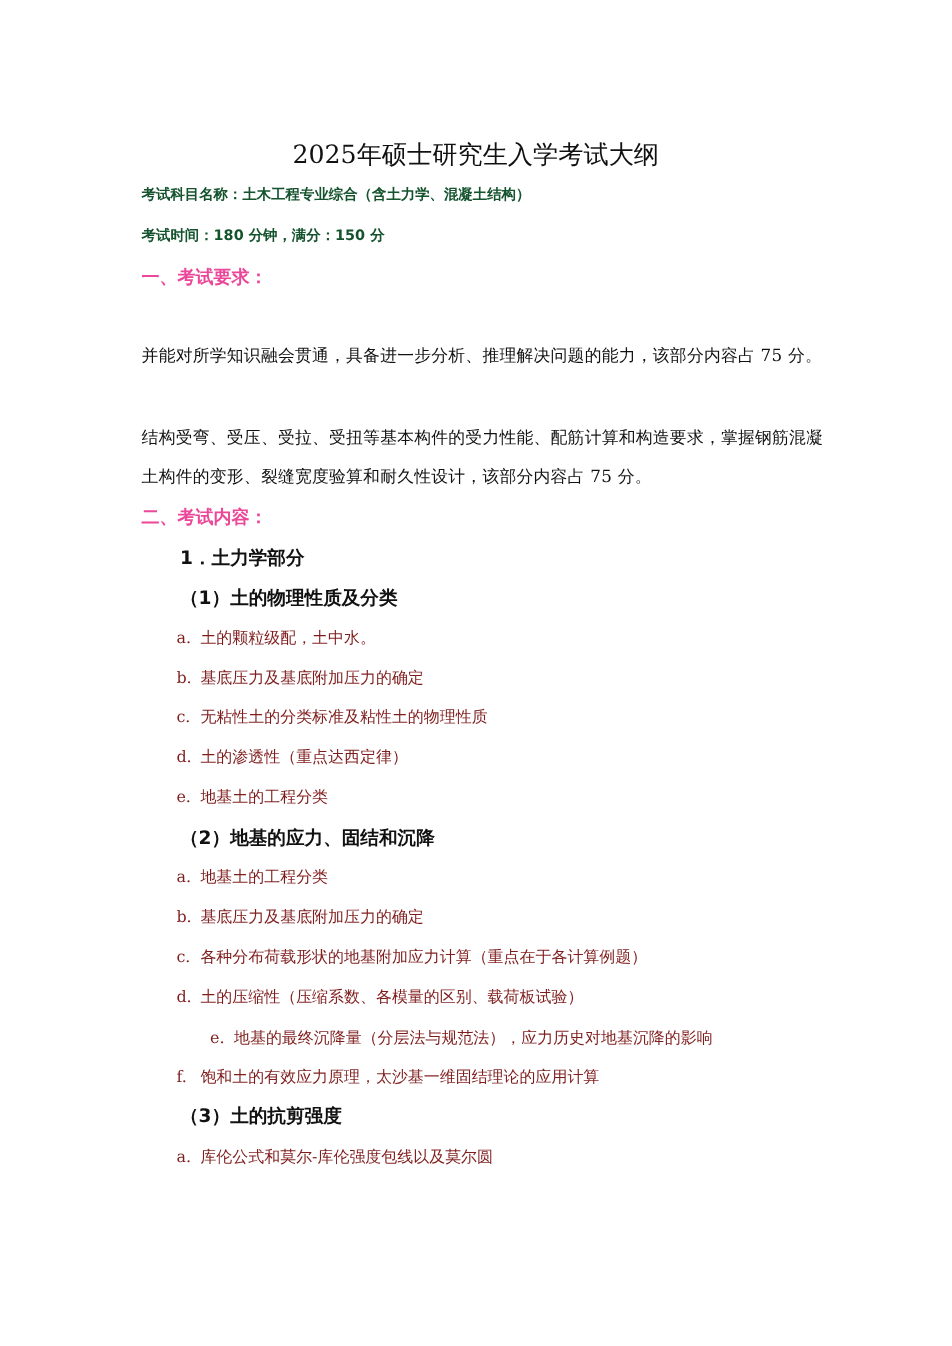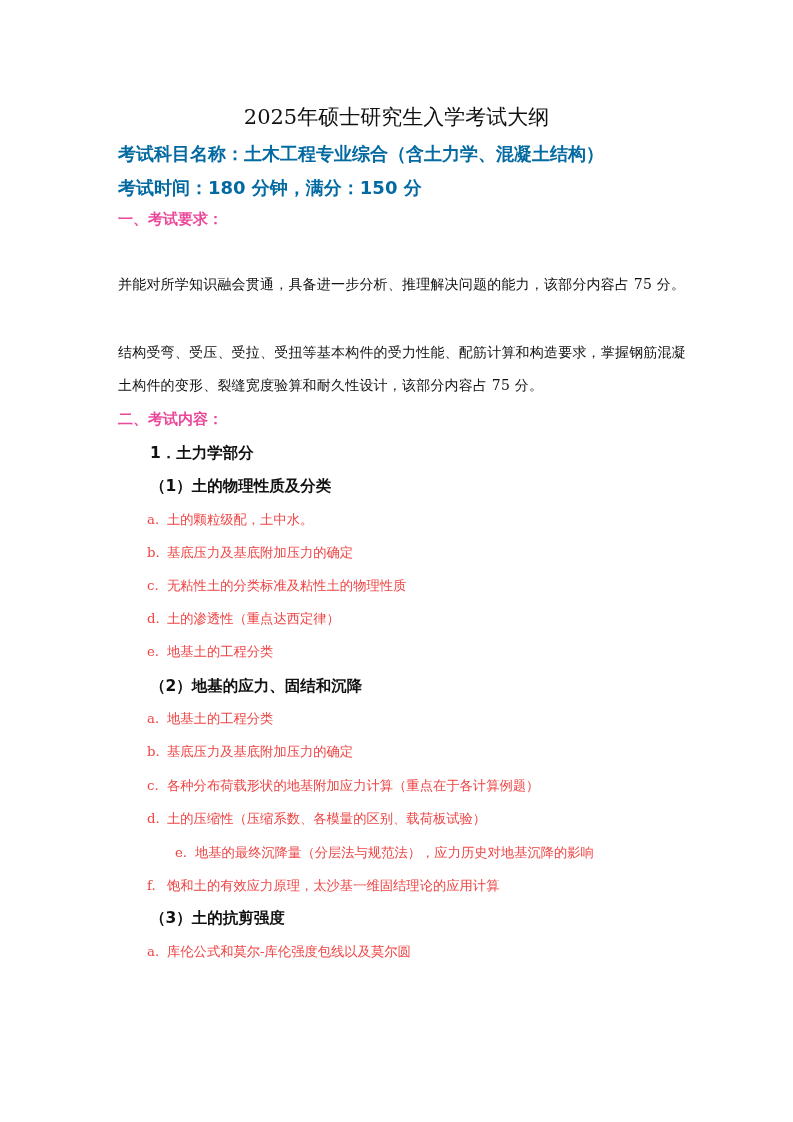--- a/index.html
+++ b/index.html
@@ -1,31 +1,31 @@
 <!DOCTYPE html>
 <html><head>
 <meta charset="utf-8">
 <style>
   html, body { margin: 0; padding: 0; background: #ffffff; }
   body {
     width: 793px; height: 1122px; position: relative; overflow: hidden;
     font-family: "DejaVu Serif", "Liberation Serif", serif;
     color: #111111;
   }
-  .page { position: absolute; left: 0; top: 0; width: 793px; height: 826px; }
+  .page { position: absolute; left: 0; top: 12px; width: 793px; height: 826px; }
   .title {
     position: absolute; top: 103px; left: 0; width: 793px; text-align: center;
     font-size: 21px; line-height: 28px; color: #111;
   }
   .line { position: absolute; white-space: nowrap; }
   .h-bold { font-family: "DejaVu Sans", "Liberation Sans", sans-serif; font-size: 15px; font-weight: bold; color: #ec4899; }
   .h-sub { font-family: "DejaVu Sans", "Liberation Sans", sans-serif; font-size: 15.5px; font-weight: bold; color: #111; }
-  .meta { font-family: "DejaVu Sans", "Liberation Sans", sans-serif; font-size: 18px; font-weight: bold; color: #0369a1; }
+  .meta { font-family: "DejaVu Sans", "Liberation Sans", sans-serif; font-size: 12px; font-weight: bold; color: #14532d; }
   .para { font-size: 14px; color: #111; letter-spacing: 0.2px; }
-  .item { font-size: 13.3px; color: #ef4444; }
+  .item { font-size: 13.3px; color: #7f1d1d; }
   .item .mark { display: inline-block; width: 20px; }
 </style>
 </head>
 <body>
 
 <div class="page">
   <div class="title">2025年硕士研究生入学考试大纲</div>
 
   <div class="line meta" style="left:118px; top:142px;">考试科目名称：土木工程专业综合（含土力学、混凝土结构）</div>
   <div class="line meta" style="left:118px; top:176px;">考试时间：180 分钟，满分：150 分</div>

